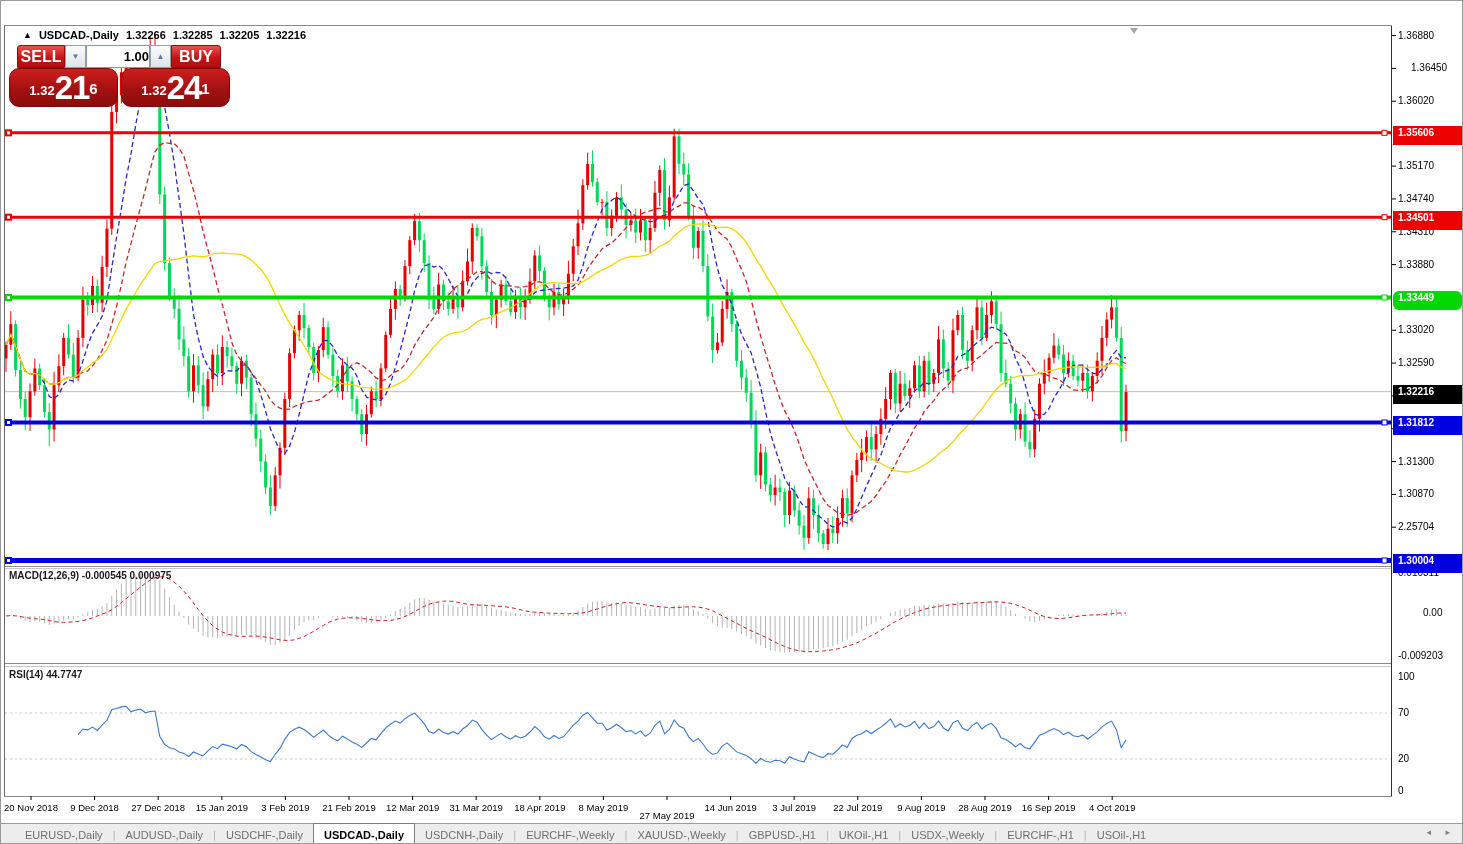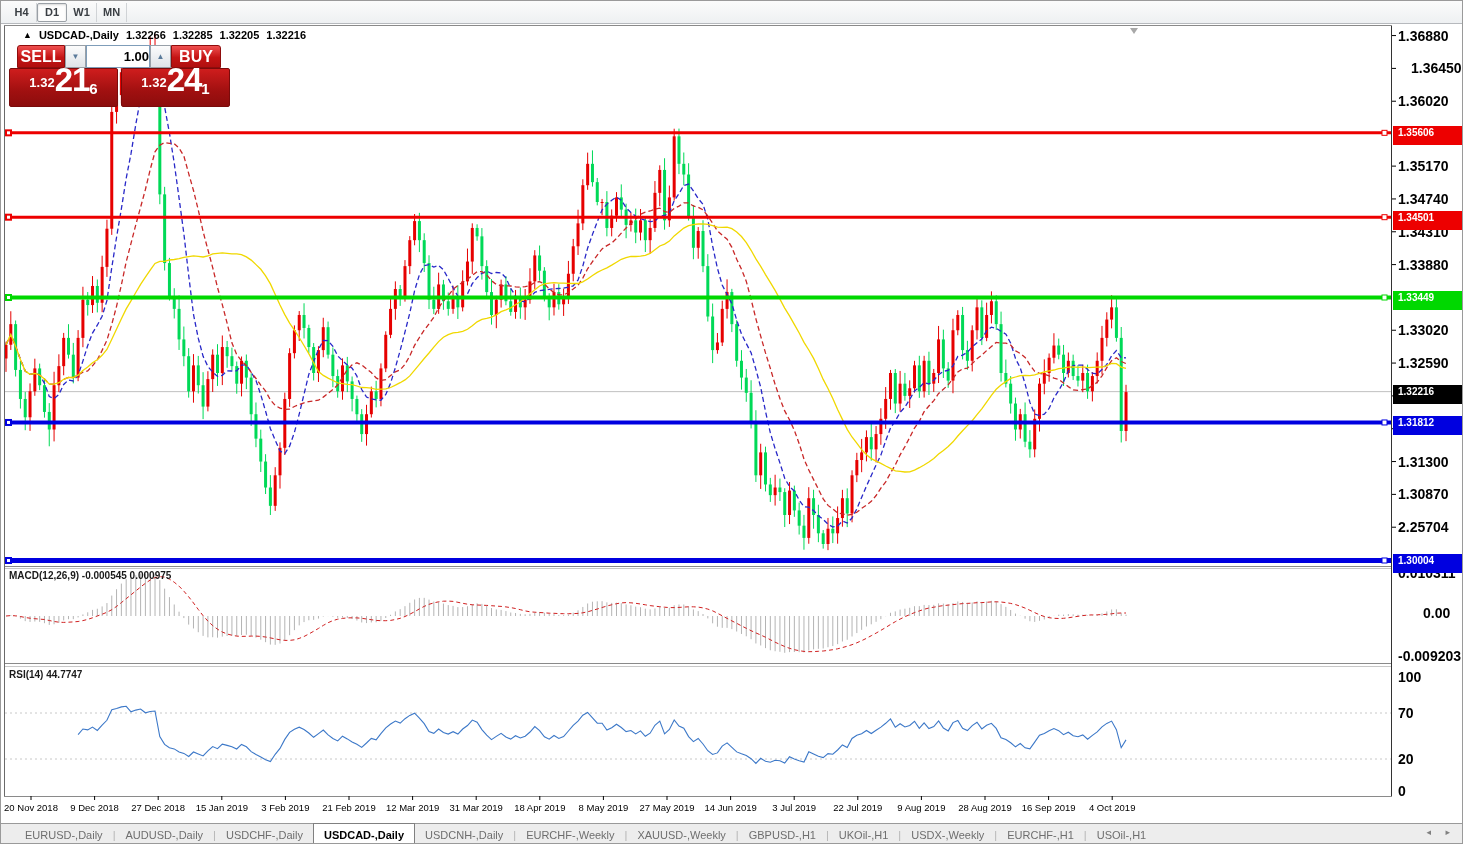--- a/index.html
+++ b/index.html
@@ -25,51 +25,45 @@
   #row1 { position:absolute; left:8px; top:1px; height:23px; display:flex; }
   .tp-btn { color:#fff; font-size:16px; font-weight:bold; display:flex; align-items:center; justify-content:center;
     background:linear-gradient(#ef5050,#c41414 55%,#b00f0f); border:1px solid #8f0c0c; }
   #sell-btn { width:48px; border-radius:3px 0 0 0; }
   #buy-btn  { width:50px; border-radius:0 3px 0 0; }
   .spin { width:21px; background:linear-gradient(#fcfcfc,#dfe3e8); border:1px solid #98a0a8;
     display:flex; align-items:center; justify-content:center; font-size:8px; color:#5a7a9a; }
   #vol { width:64px; background:#fff; border:1px solid #7f9db9; font-size:13px; font-weight:bold;
     color:#000; display:flex; align-items:center; justify-content:flex-end; }
   .big-box { position:absolute; top:24px; height:39px; width:109px; color:#fff;
-    background:linear-gradient(#cf1d1d,#a01010 60%,#8c0d0d); border:1px solid #7a0b0b; border-radius:2px;
-    display:flex; align-items:flex-end; justify-content:center; padding-bottom:10px; }
+    background:linear-gradient(#cf1d1d,#a01010 60%,#8c0d0d); border:1px solid #7a0b0b; border-radius:10px;
+    display:flex; align-items:flex-end; justify-content:center; padding-bottom:2px; }
   #sell-box { left:0; } #buy-box { left:112px; }
   .bp-small { font-size:13px; font-weight:bold; line-height:26px; }
   .bp-big { font-size:33px; font-weight:bold; line-height:33px; letter-spacing:-1px; }
   .bp-sup { font-size:15px; font-weight:bold; line-height:40px; align-self:flex-start; }
   
   .ind-label { position:absolute; left:8px; font-size:10px; font-weight:bold; color:#1a1a1a; }
   
-  .pt-label { position:absolute; left:1397px; width:62px; font-size:14px; font-weight:bold; color:#000; height:12px; line-height:12px; }
+  .pt-label { position:absolute; left:1397px; width:62px; font-size:10px; font-weight:normal; color:#000; height:12px; line-height:12px; }
   .badge { position:absolute; left:1392px; width:69px; height:19px; line-height:13px; font-size:10px;
     font-weight:bold; color:#fff; padding-left:5px; }
   .date-label { position:absolute; top:801px; font-size:9.5px; color:#000; transform:translateX(-50%); white-space:nowrap; }
   
   #tabbar { position:absolute; left:0; top:822px; width:1463px; height:22px; background:#ededed;
     border-top:1px solid #9a9a9a; display:flex; align-items:center; padding-left:14px; font-size:11px; color:#6e6e6e; }
   .tab { padding:0 10px; height:21px; display:flex; align-items:center; cursor:default; white-space:nowrap; }
   .tab.active { background:#fff; color:#000; font-weight:bold; border:1px solid #808080; border-bottom:none; height:22px; margin-top:-1px; }
   .tab-sep { color:#b4b4b4; }
   #tab-arrows { position:absolute; right:6px; top:826px; font-size:9px; color:#808080; letter-spacing:6px; }
 </style>
 </head>
 <body>
 
 <div id="win">
-  <div id="toolbar">
-      <div class="tf-btn">H4</div>
-      <div class="tf-btn active">D1</div>
-      <div class="tf-btn">W1</div>
-      <div class="tf-btn">MN</div>
-    </div>
 
   <svg id="chart-svg" width="1463" height="844">
       <defs>
         <clipPath id="clipMain">
           <rect x="4" y="25" width="1386" height="540"></rect>
         </clipPath>
         <clipPath id="clipMacd">
           <rect x="4" y="567" width="1386" height="95"></rect>
         </clipPath>
         <clipPath id="clipRsi">
@@ -906,37 +900,37 @@
       <div class="pt-label" style="top: 520.207px;">2.25704</div>
       <div class="pt-label" style="top: 566px;">0.010311</div>
       <div class="pt-label" style="top: 606px; padding-left: 25px;">0.00</div>
       <div class="pt-label" style="top: 649px;">-0.009203</div>
       <div class="pt-label" style="top: 670px;">100</div>
       <div class="pt-label" style="top: 706px;">70</div>
       <div class="pt-label" style="top: 752px;">20</div>
       <div class="pt-label" style="top: 784px;">0</div>
       <div class="badge" style="top: 125.335px; background: rgb(237, 0, 0);">1.35606</div>
       <div class="badge" style="top: 209.69px; background: rgb(237, 0, 0);">1.34501</div>
-      <div class="badge" style="top: 290px; background: rgb(0, 216, 0);">1.33449</div>
+      <div class="badge" style="top: 290px; background: rgb(0, 216, 0); border-radius: 6px;">1.33449</div>
       <div class="badge" style="top: 414.969px; background: rgb(0, 0, 224);">1.31812</div>
       <div class="badge" style="top: 552.991px; background: rgb(0, 0, 224);">1.30004</div>
       <div class="badge" style="top: 384.127px; background: rgb(0, 0, 0);">1.32216</div>
     </div>
   <div id="date-axis">
       <div class="date-label" style="left: 30px;">20 Nov 2018</div>
       <div class="date-label" style="left: 93.6px;">9 Dec 2018</div>
       <div class="date-label" style="left: 157.2px;">27 Dec 2018</div>
       <div class="date-label" style="left: 220.8px;">15 Jan 2019</div>
       <div class="date-label" style="left: 284.4px;">3 Feb 2019</div>
       <div class="date-label" style="left: 348px;">21 Feb 2019</div>
       <div class="date-label" style="left: 411.6px;">12 Mar 2019</div>
       <div class="date-label" style="left: 475.2px;">31 Mar 2019</div>
       <div class="date-label" style="left: 538.8px;">18 Apr 2019</div>
       <div class="date-label" style="left: 602.4px;">8 May 2019</div>
-      <div class="date-label" style="left: 666px;">27 May 2019</div>
+      <div class="date-label" style="left: 666px; margin-top: 8px;">27 May 2019</div>
       <div class="date-label" style="left: 729.6px;">14 Jun 2019</div>
       <div class="date-label" style="left: 793.2px;">3 Jul 2019</div>
       <div class="date-label" style="left: 856.8px;">22 Jul 2019</div>
       <div class="date-label" style="left: 920.4px;">9 Aug 2019</div>
       <div class="date-label" style="left: 984px;">28 Aug 2019</div>
       <div class="date-label" style="left: 1047.6px;">16 Sep 2019</div>
       <div class="date-label" style="left: 1111.2px;">4 Oct 2019</div>
     </div>
 
   <div id="tabbar">

